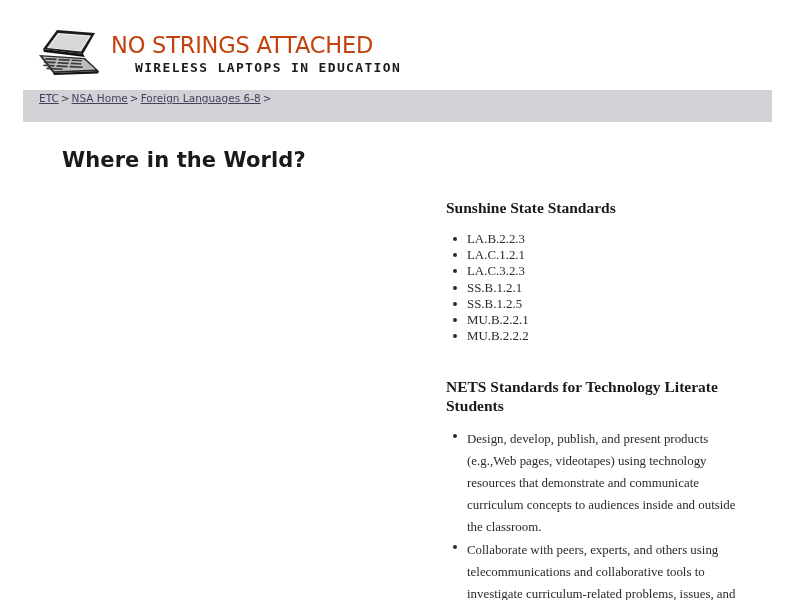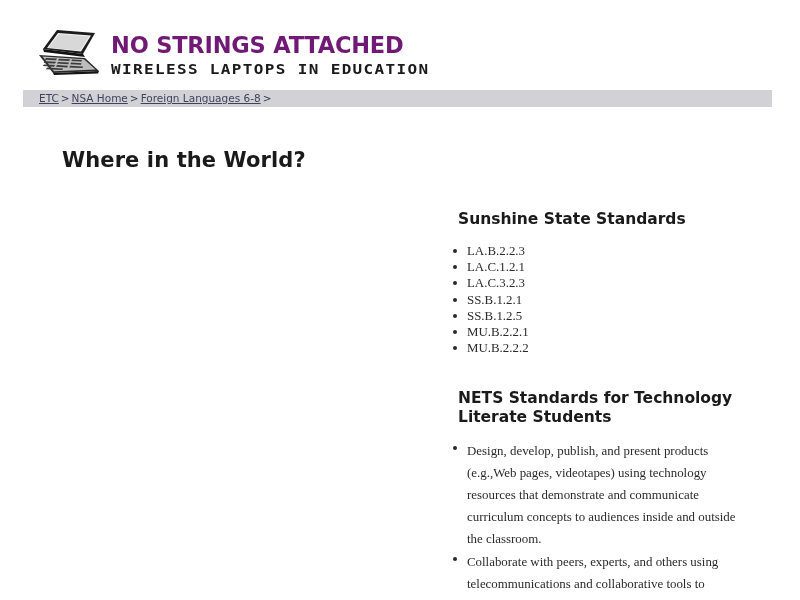--- a/index.html
+++ b/index.html
@@ -43,46 +43,47 @@
     height: 50px;
     margin-right: 4px;
     flex: 0 0 auto;
   }
   .logo-text {
     padding-top: 7px;
   }
   .logo-title {
     font-family: "DejaVu Sans", "Liberation Sans", sans-serif;
     font-size: 22.5px;
-    font-weight: bold;
+    font-weight: normal;
     letter-spacing: -0.2px;
-    color: #701a75;
+    color: #c2410c;
     line-height: 1;
     white-space: nowrap;
   }
   .logo-sub {
     font-family: "DejaVu Sans Mono", "Liberation Mono", monospace;
-    font-size: 16px;
+    font-size: 13px;
     font-weight: bold;
     letter-spacing: 1.35px;
     color: #1b1b1b;
     line-height: 1;
     margin-top: 5px;
     white-space: nowrap;
     transform: scaleY(0.92);
     transform-origin: left top;
+    margin-left: 24px;
   }
 
   
   .breadcrumb-bar {
     position: absolute;
     left: 23px;
     top: 90px;
     width: 749px;
-    height: 17px;
+    height: 32px;
     background: #d2d2d6;
   }
   .breadcrumb {
     position: absolute;
     left: 16px;
     top: 2px;
     font-size: 10.5px;
     line-height: 13px;
     color: #3a3a55;
     white-space: nowrap;
@@ -138,21 +139,22 @@
   }
 
   h2.section-heading {
     font-size: 15.5px;
     font-weight: bold;
     color: #1a1a1a;
     margin: 21px 0 0 0;
     line-height: 19px;
   }
   .col-right h2.section-heading {
-    margin: 12px;
+    margin: 0;
+    font-family: Liberation Serif, serif;
   }
   .col-right h2.nets-heading {
     margin-top: 33px;
   }
 
   ul.bullets {
     list-style: none;
     margin: 10px 0 0 0;
     padding: 0;
     font-family: Liberation Serif, serif;

